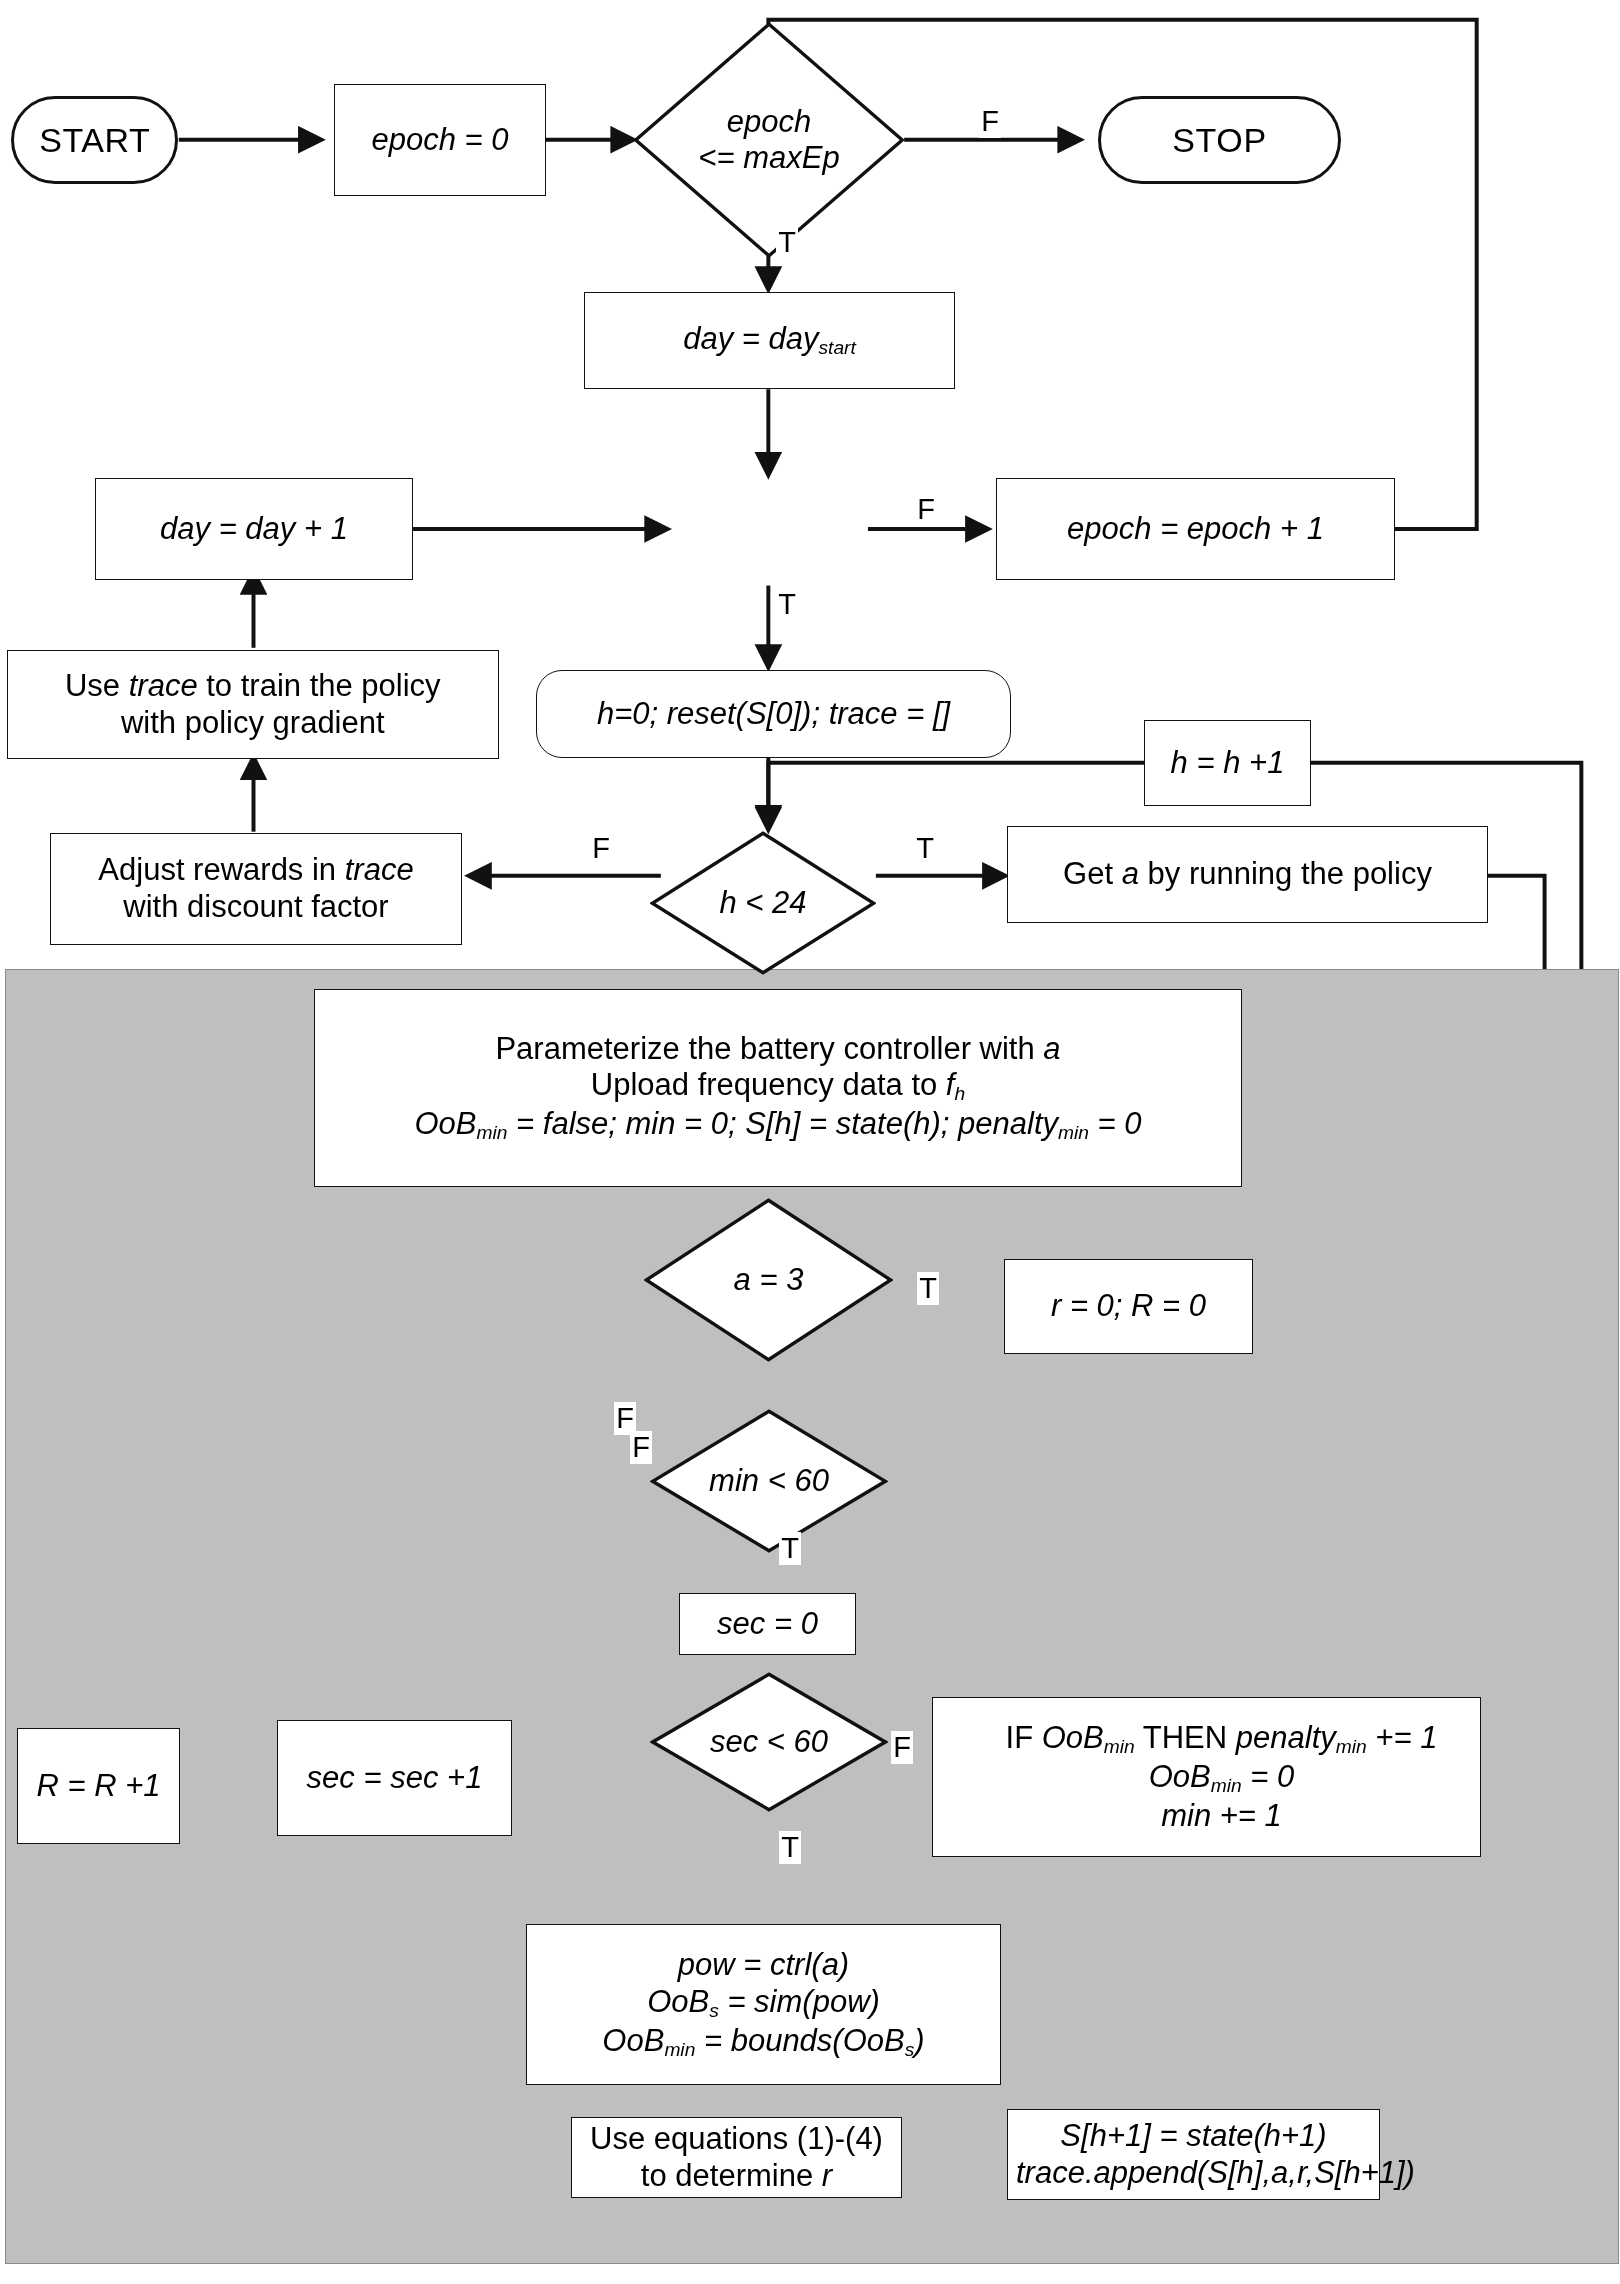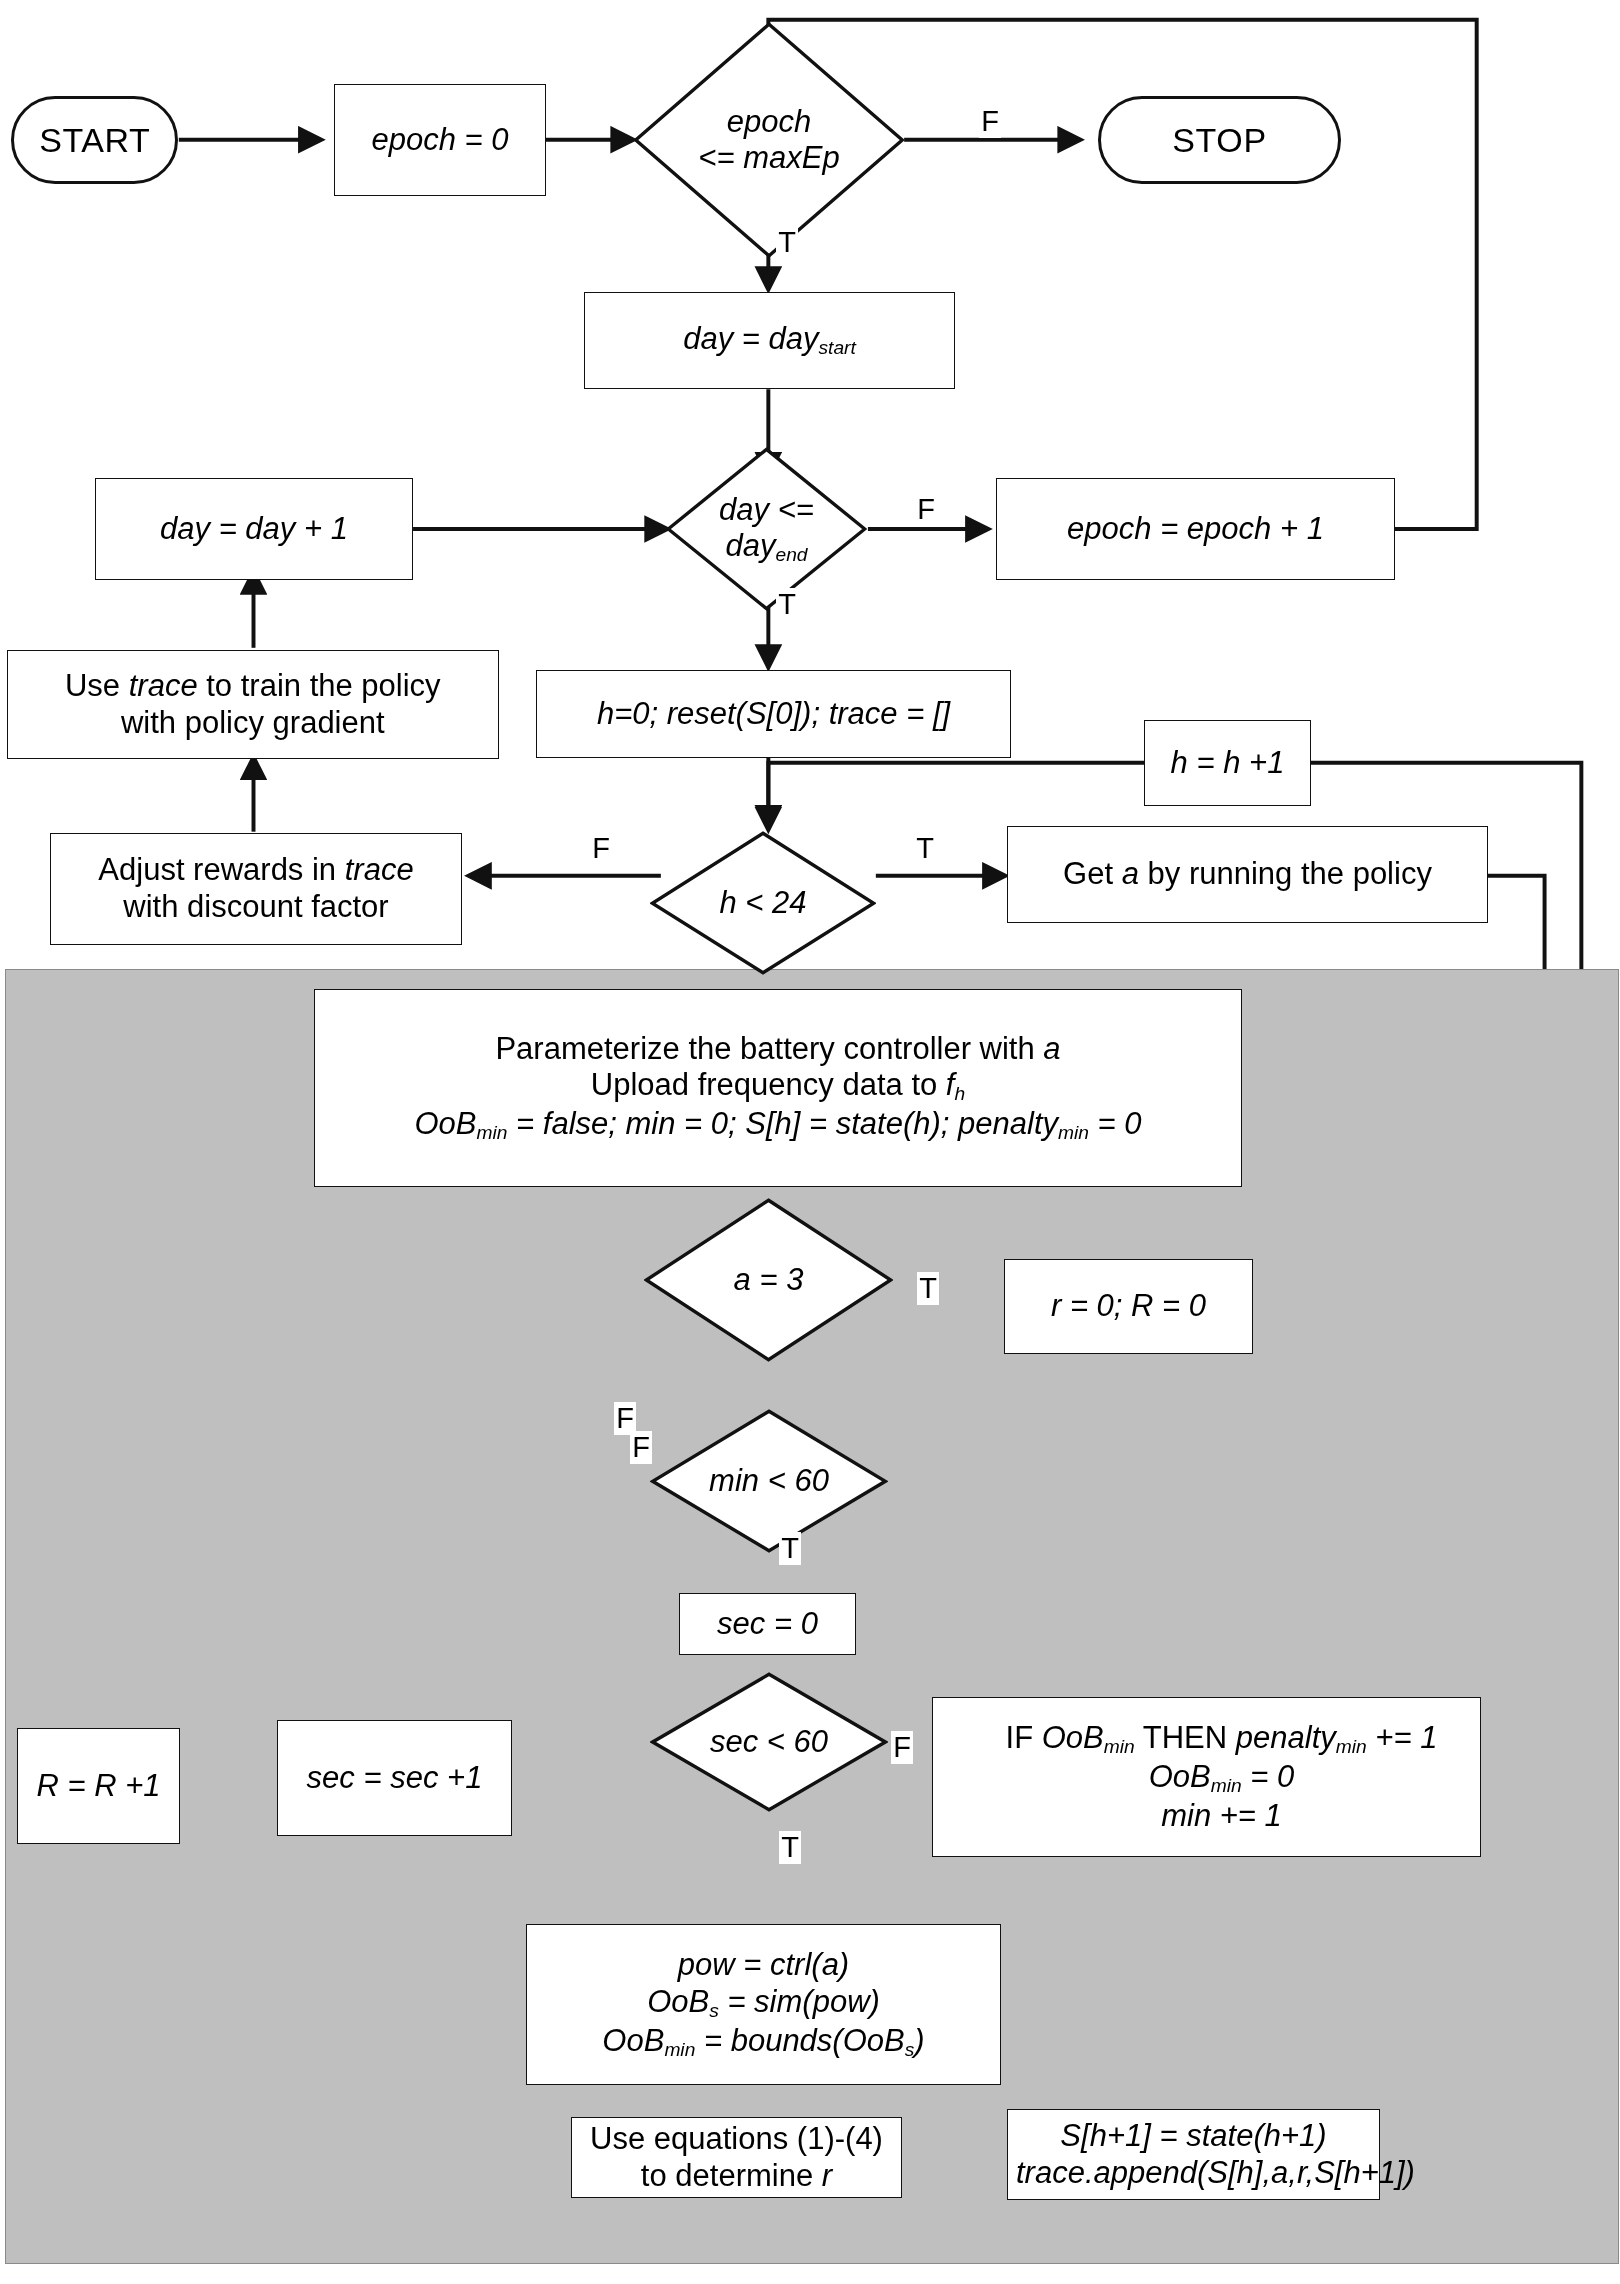--- a/index.html
+++ b/index.html
@@ -156,31 +156,20 @@
   <div class="node terminal" style="left:1098px;top:96px;width:243px;height:88px;">
     <span class="txt">STOP</span>
   </div>
 
   <div class="node process" style="left:584px;top:292px;width:371px;height:97px;">
     <span class="txt ital">
       <span>day = day</span><sub>start</sub>
     </span>
   </div>
 
-  <div class="decision" style="left:666px;top:447px;width:201px;height:164px;">
-    <svg width="201" height="164" viewBox="0 0 356 290" xmlns="http://www.w3.org/2000/svg">
-      <polygon points="178,4 352,145 178,286 4,145" fill="#ffffff" stroke="#111" stroke-width="6"></polygon>
-    </svg>
-    <div class="dtxt">
-      <div>day &lt;=</div>
-      <div>
-        <span>day</span><sub>end</sub>
-      </div>
-    </div>
-  </div>
 
   <div class="node process" style="left:996px;top:478px;width:399px;height:102px;">
     <span class="txt ital">epoch = epoch + 1</span>
   </div>
 
   <div class="node process" style="left:95px;top:478px;width:318px;height:102px;">
     <span class="txt ital">day = day + 1</span>
   </div>
 
   <div class="node process" style="left:6.8px;top:650px;width:492px;height:109px;">
@@ -190,21 +179,21 @@
     </span>
   </div>
 
   <div class="node process" style="left:50px;top:833px;width:412px;height:112px;">
     <span class="txt">
       <span>Adjust rewards in </span><span class="ital">trace</span><br>
       <span>with discount factor</span>
     </span>
   </div>
 
-  <div class="node process" style="left:536px;top:670px;width:475px;height:88px;">
+  <div class="node process" style="left:536px;top:670px;width:475px;height:88px;border-radius:26px;">
     <span class="txt ital">h=0; reset(S[0]); trace = []</span>
   </div>
 
   <div class="decision" style="left:650px;top:831px;width:226px;height:144px;">
     <svg width="226" height="144" viewBox="0 0 400 255" xmlns="http://www.w3.org/2000/svg">
       <polygon points="200,4 396,128 200,251 4,128" fill="#ffffff" stroke="#111" stroke-width="6"></polygon>
     </svg>
     <div class="dtxt">h &lt; 24</div>
   </div>
 

